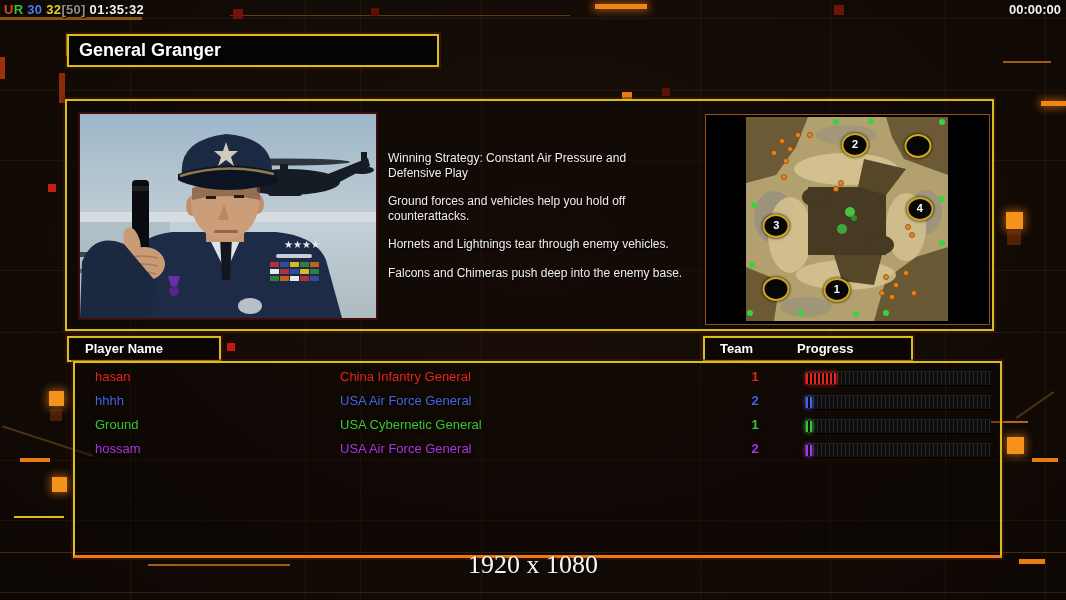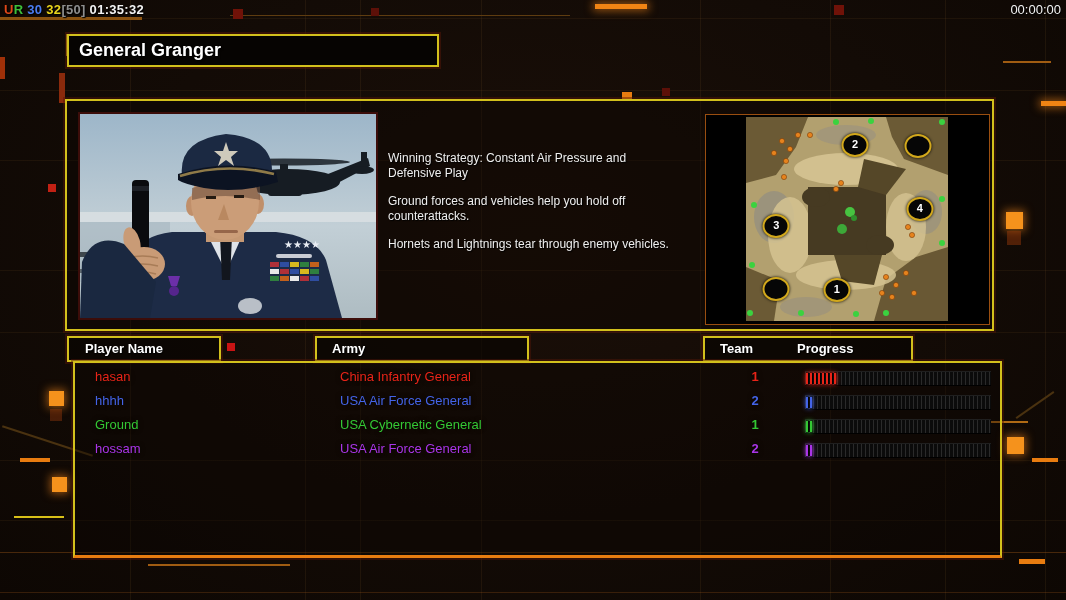--- a/index.html
+++ b/index.html
@@ -6,21 +6,21 @@
   #screen{position:relative;width:1066px;height:600px;overflow:hidden;
     background:radial-gradient(ellipse at 50% 40%, #1b0f08 0%, #130b06 55%, #0d0703 100%);
     font-family:"Liberation Sans",sans-serif;color:#fff;}
   
   .gv{position:absolute;top:0;bottom:0;width:1px;background:rgba(180,125,60,.10);}
   .gh{position:absolute;left:0;right:0;height:1px;background:rgba(180,125,60,.09);}
   .d{position:absolute;}
   .glow{box-shadow:0 0 9px 2px rgba(245,135,25,.55);}
   
   #status{position:absolute;left:4px;top:2px;font-size:13px;font-weight:bold;letter-spacing:.3px;white-space:pre;text-shadow:1px 1px 1px #000;}
-  #clock{position:absolute;right:5px;top:2px;font-size:13px;font-weight:normal;color:#f2f2f2;text-shadow:1px 1px 1px #000;}
+  #clock{position:absolute;right:5px;top:2px;font-size:13px;font-weight:bold;color:#f2f2f2;text-shadow:1px 1px 1px #000;}
   
   #gtab{position:absolute;left:66px;top:34px;height:13px;line-height:13px;padding:4px 6px;
     background:#7b4a02;color:#f7d21c;font-size:10px;font-weight:bold;letter-spacing:.5px;
     border:1px solid #caa81a;border-bottom:none;}
   #titlebox{position:absolute;left:67px;top:34px;width:368px;height:29px;
     border:2px solid #d2c01c;background:#060402;box-shadow:0 0 0 2px rgba(85,22,8,.5);}
   #titlebox span{display:block;padding-left:10px;line-height:28px;font-size:18px;font-weight:bold;color:#fff;text-shadow:1px 1px 2px #000;}
   
   .panel{position:absolute;border:2px solid #d2c01c;box-shadow:0 0 0 2px rgba(85,22,8,.45);background:rgba(10,6,3,.38);}
   #mainpanel{left:65px;top:99px;width:925px;height:228px;}
@@ -187,20 +187,21 @@
         <path d="M0,204 L2,148 Q14,118 44,130 L76,168 L70,204 Z" fill="#1a2840"></path>
       </svg>
     </div>
 
     <div id="strategy">
       <p>Winning Strategy: Constant Air Pressure and
  Defensive Play</p>
       <p>Ground forces and vehicles help you hold off
  counterattacks.</p>
       <p>Hornets and Lightnings tear through enemy vehicles.</p>
+      <p>Falcons and Chimeras push deep into the enemy base.</p>
     </div>
 
     <div id="minimap-panel">
       <div id="minimap">
         <svg width="202" height="204" viewBox="0 0 202 204">
           <rect width="202" height="204" fill="#b2a06f"></rect>
           <path d="M0,0 L62,0 L50,30 L30,58 L0,66 Z" fill="#6b5a35"></path>
           <path d="M140,0 L202,0 L202,58 L158,42 L146,20 Z" fill="#6b5a35"></path>
           <path d="M202,130 L202,204 L128,204 L140,162 L170,140 Z" fill="#695834"></path>
           <path d="M0,150 L34,164 L28,204 L0,204 Z" fill="#6b5a35"></path>
@@ -262,23 +263,20 @@
             <div class="mapmark" style="left: 45%; top: 85%;">1</div>
           </div>
       </div>
     </div>
   </div>
 
   <div class="hbox" style="left:67px;top:336px;width:150px;">
     <span class="hlabel" style="left:16px;">Player Name</span>
   </div>
   <div class="d" style="left:227px;top:343px;width:8px;height:8px;background:#c81414;"></div>
-  <div class="hbox" style="left:315px;top:336px;width:210px;">
-    <span class="hlabel" style="left:15px;">Army</span>
-  </div>
   <div class="hbox" style="left:703px;top:336px;width:206px;">
     <span class="hlabel" style="left:15px;">Team</span>
     <span class="hlabel" style="left:92px;">Progress</span>
   </div>
 
   <div id="ptable" class="panel">
     <div class="prow" style="top:2px;">
       <span class="pname" style="color: rgb(232, 36, 24);">hasan</span>
       <span class="parmy" style="color: rgb(232, 36, 24);">China Infantry General</span>
       <span class="pteam" style="color: rgb(232, 36, 24);">1</span>
@@ -305,14 +303,15 @@
     <div class="prow" style="top:74px;">
       <span class="pname" style="color: rgb(170, 53, 232);">hossam</span>
       <span class="parmy" style="color: rgb(170, 53, 232);">USA Air Force General</span>
       <span class="pteam" style="color: rgb(170, 53, 232);">2</span>
       <span class="bar">
           <span class="bar-fill" style="color: rgb(170, 53, 232); width: 3%;"></span>
         </span>
     </div>
   </div>
 
+  <div id="footer">1920 x 1080</div>
 
 </div>
 
 </body></html>

